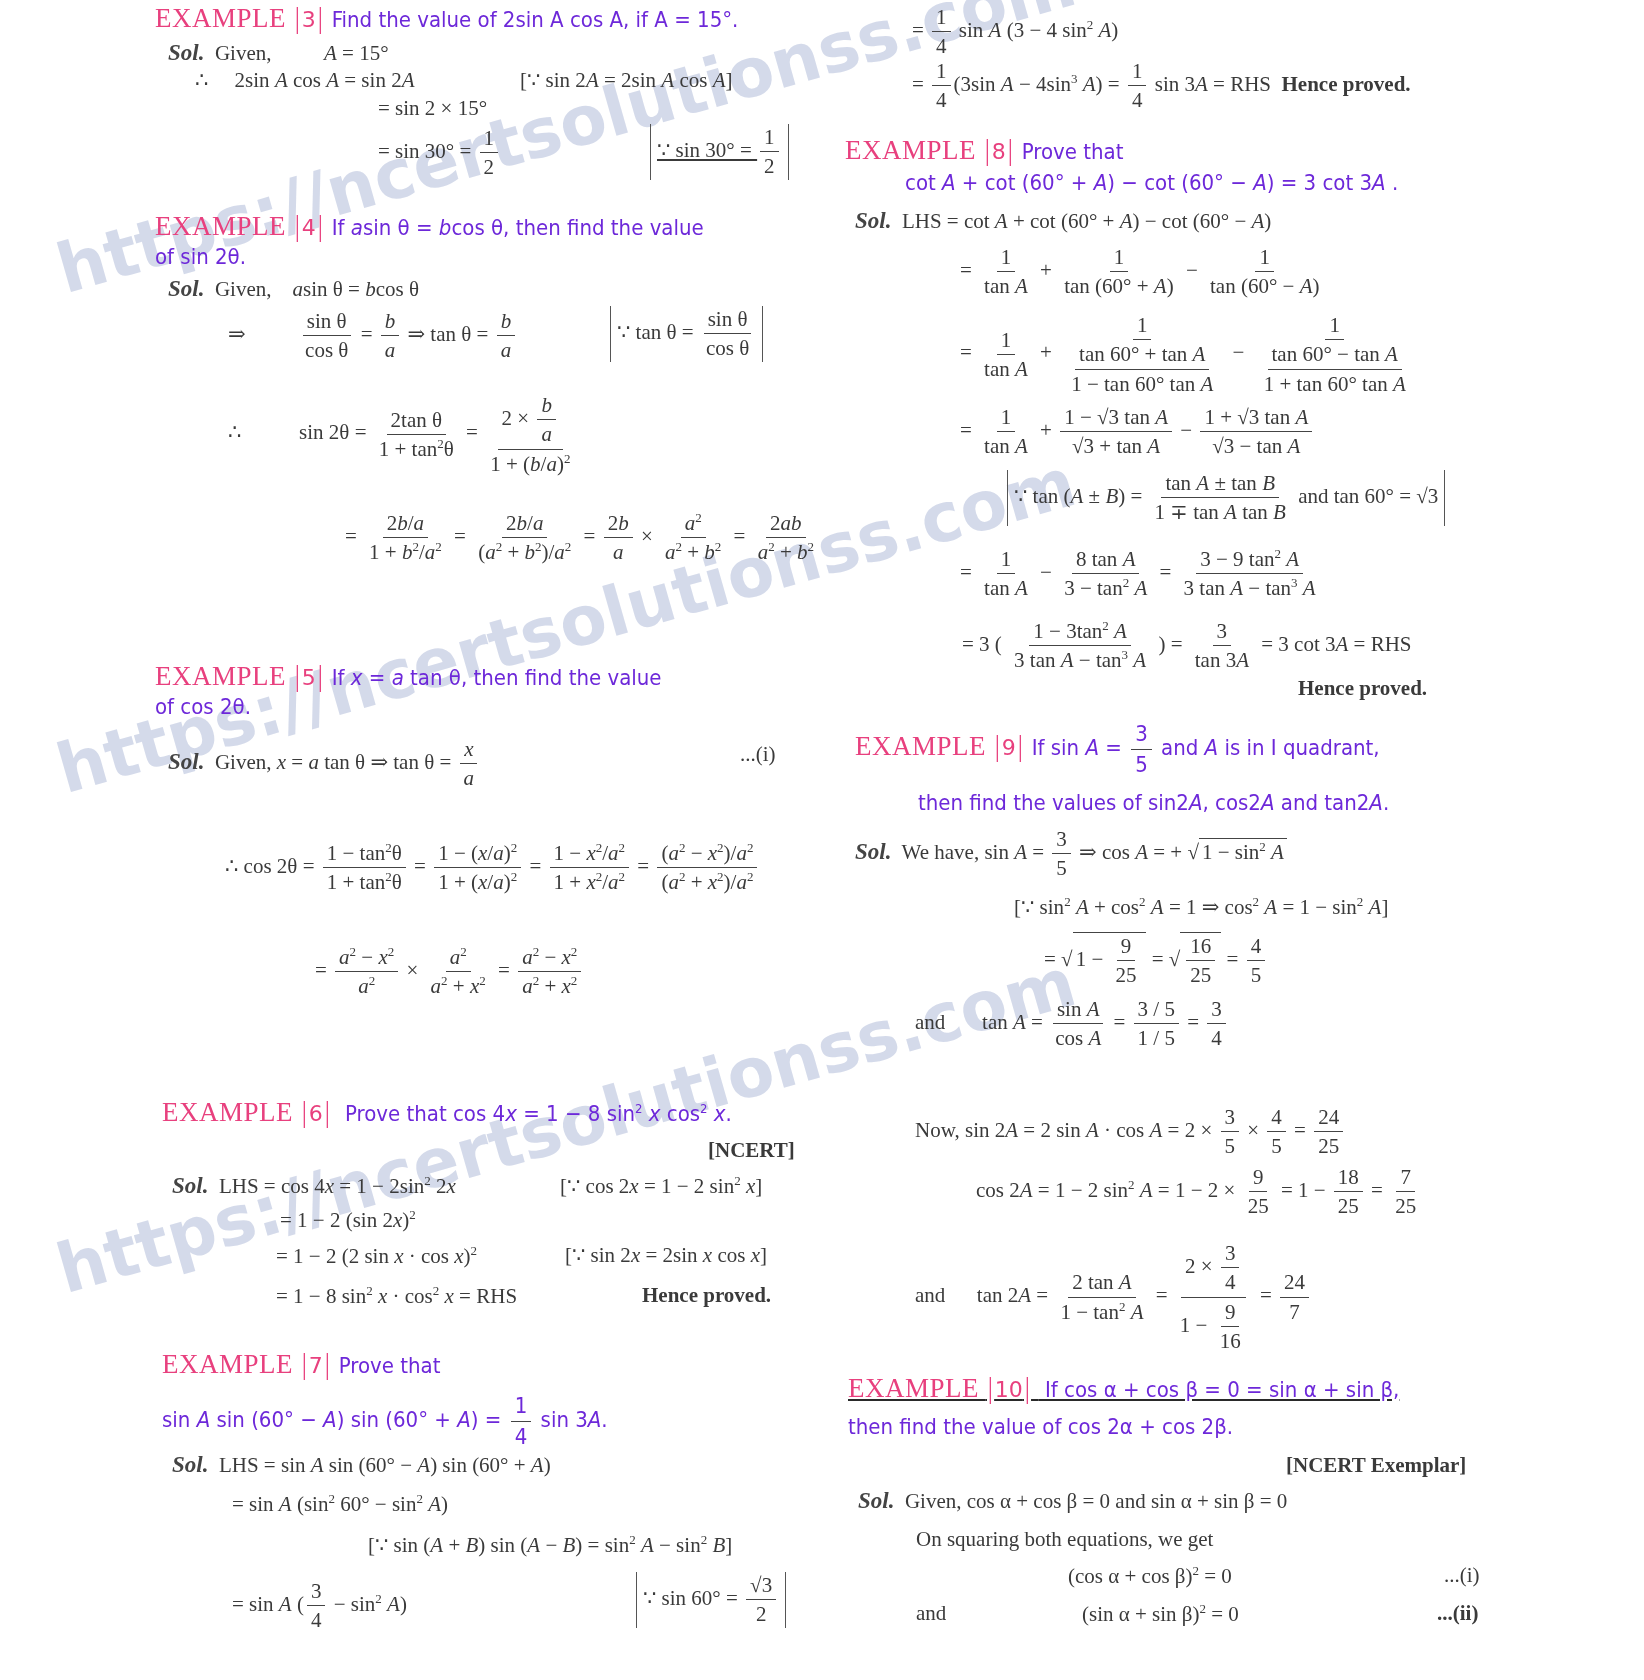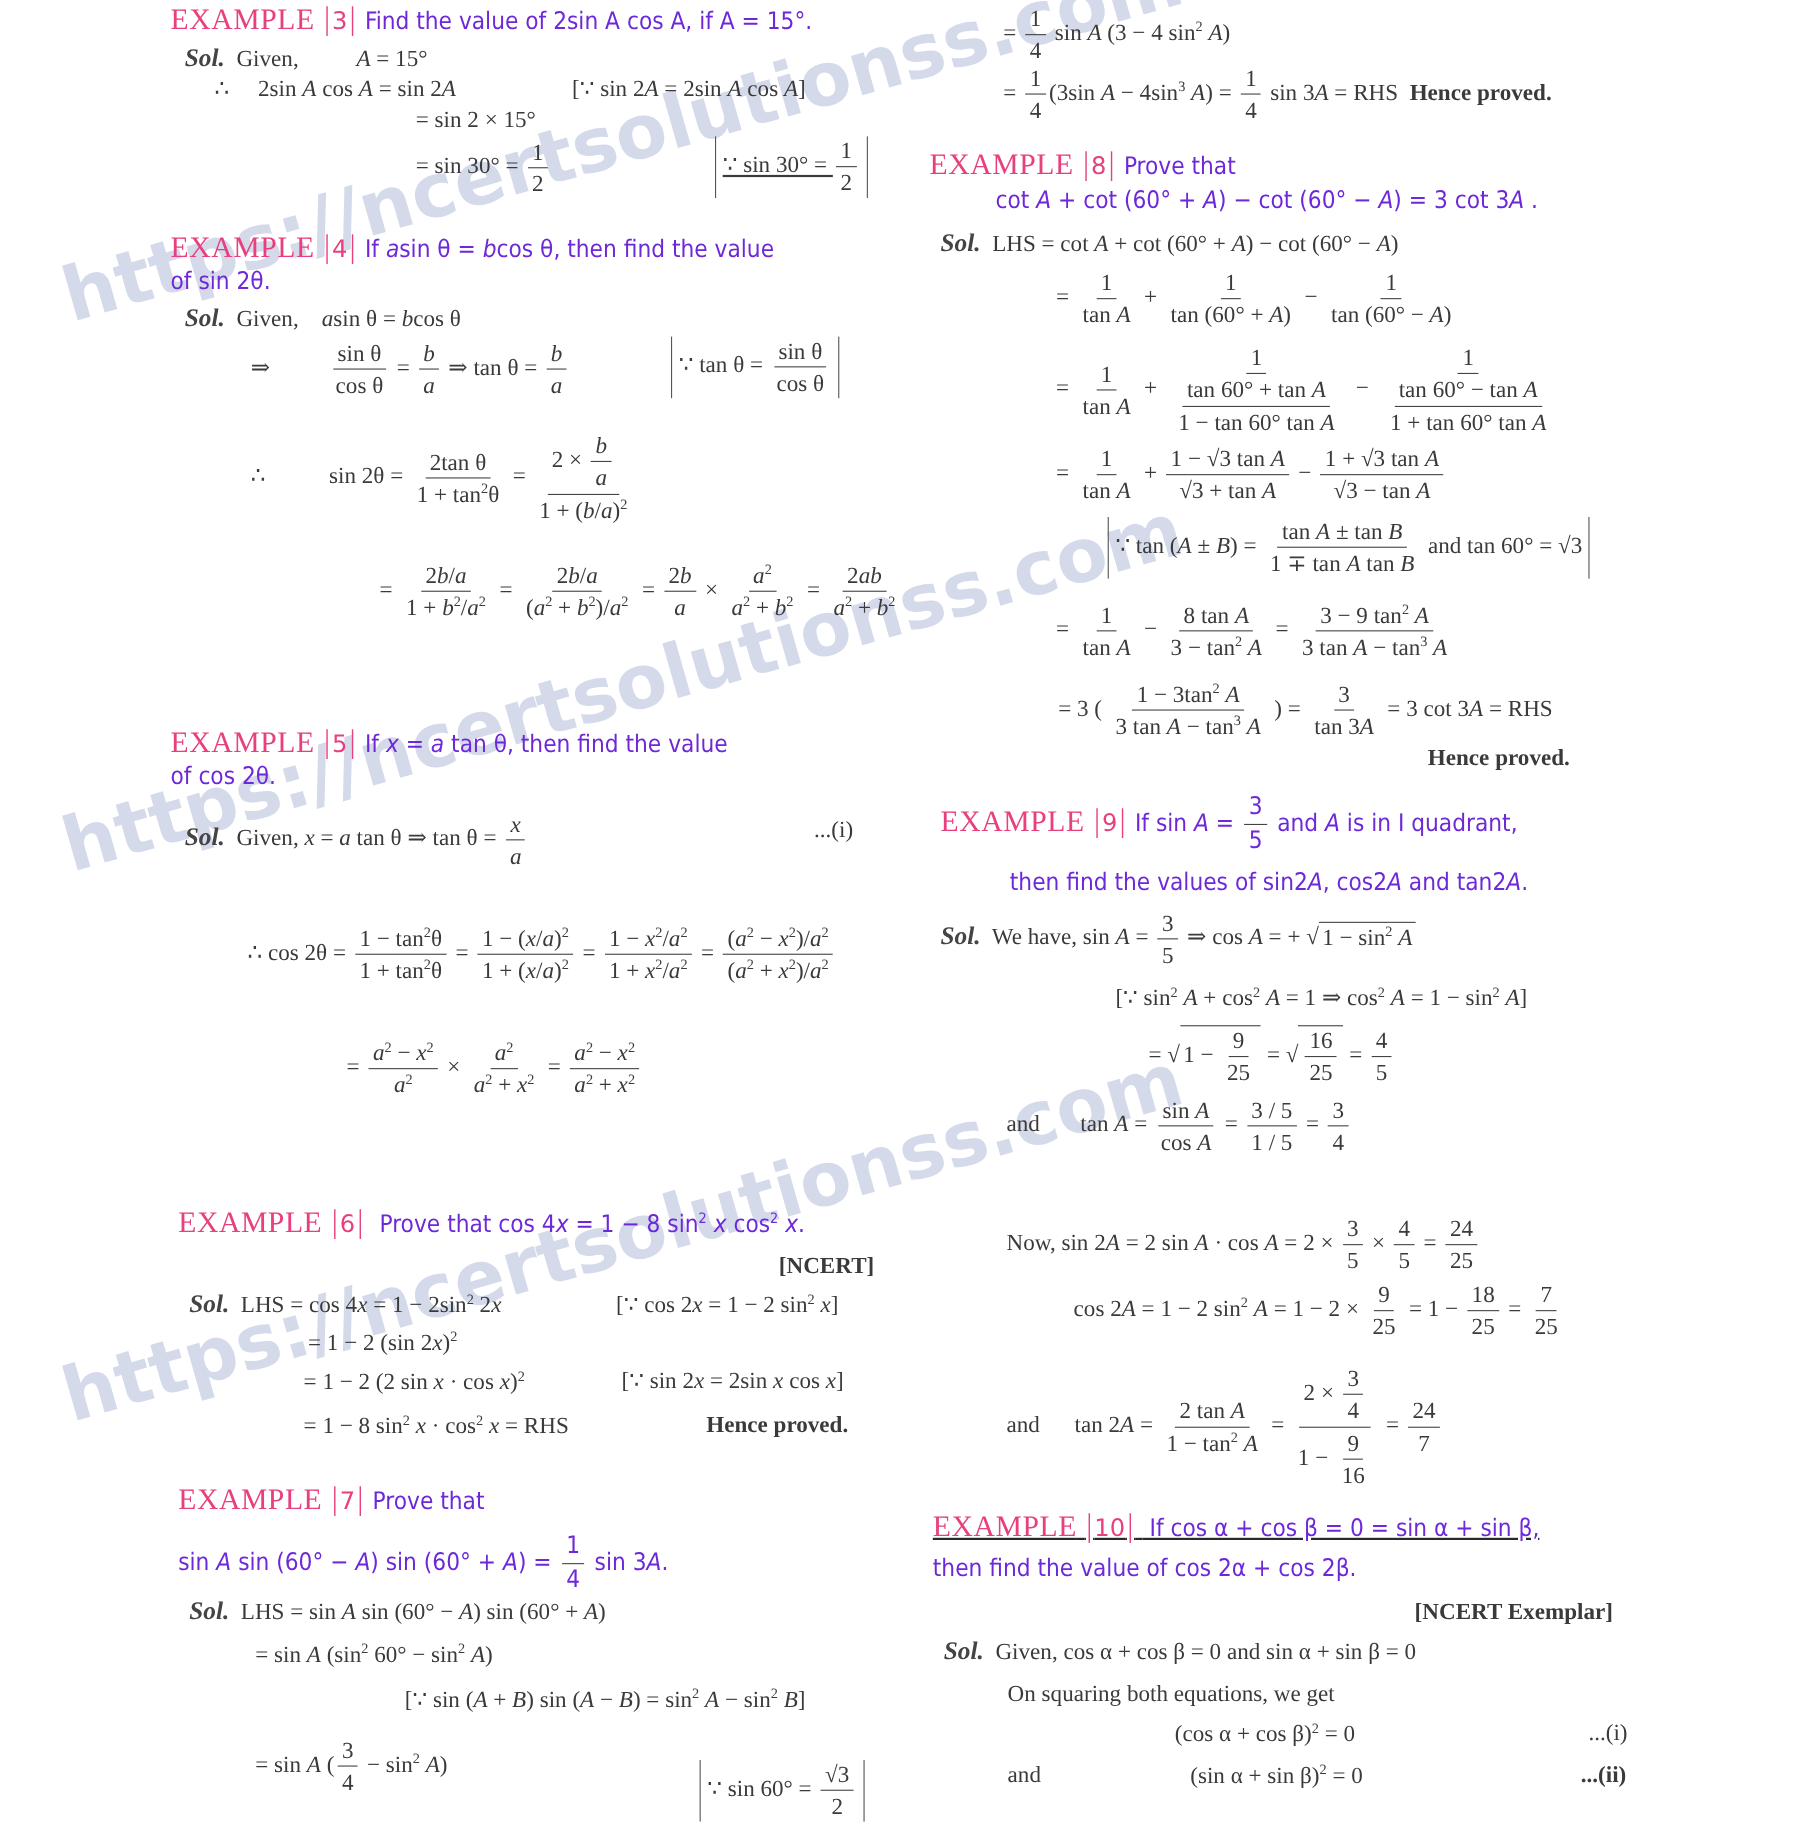--- a/index.html
+++ b/index.html
@@ -201,21 +201,21 @@
   <span class="sol">Sol.</span>&nbsp; LHS = sin <i>A</i> sin (60° − <i>A</i>) sin (60° + <i>A</i>)
 </div>
 <div class="abs eq" style="left:232px;top:1491px;">= sin <i>A</i> (sin<sup>2</sup> 60° − sin<sup>2</sup> <i>A</i>)</div>
 <div class="abs eq" style="left:368px;top:1532px;">[∵ sin (<i>A</i> + <i>B</i>) sin (<i>A</i> − <i>B</i>) = sin<sup>2</sup> <i>A</i> − sin<sup>2</sup> <i>B</i>]</div>
 <div class="abs eq" style="left:232px;top:1578px;">
   = sin <i>A</i> (<span class="frac">
       <span class="num">3</span>
       <span class="den">4</span>
     </span> − sin<sup>2</sup> <i>A</i>)
 </div>
-<div class="abs eq" style="left:636px;top:1572px;border-left:1.6px solid #555;border-right:1.6px solid #555;padding:0 6px;margin-top:28px;">
+<div class="abs eq" style="left:636px;top:1572px;border-left:1.6px solid #555;border-right:1.6px solid #555;padding:0 6px;">
   ∵ sin 60° = <span class="frac">
       <span class="num">√3</span>
       <span class="den">2</span>
     </span>
 </div>
 
 <div class="abs eq" style="left:912px;top:4px;">
   = <span class="frac">
       <span class="num">1</span>
       <span class="den">4</span>

